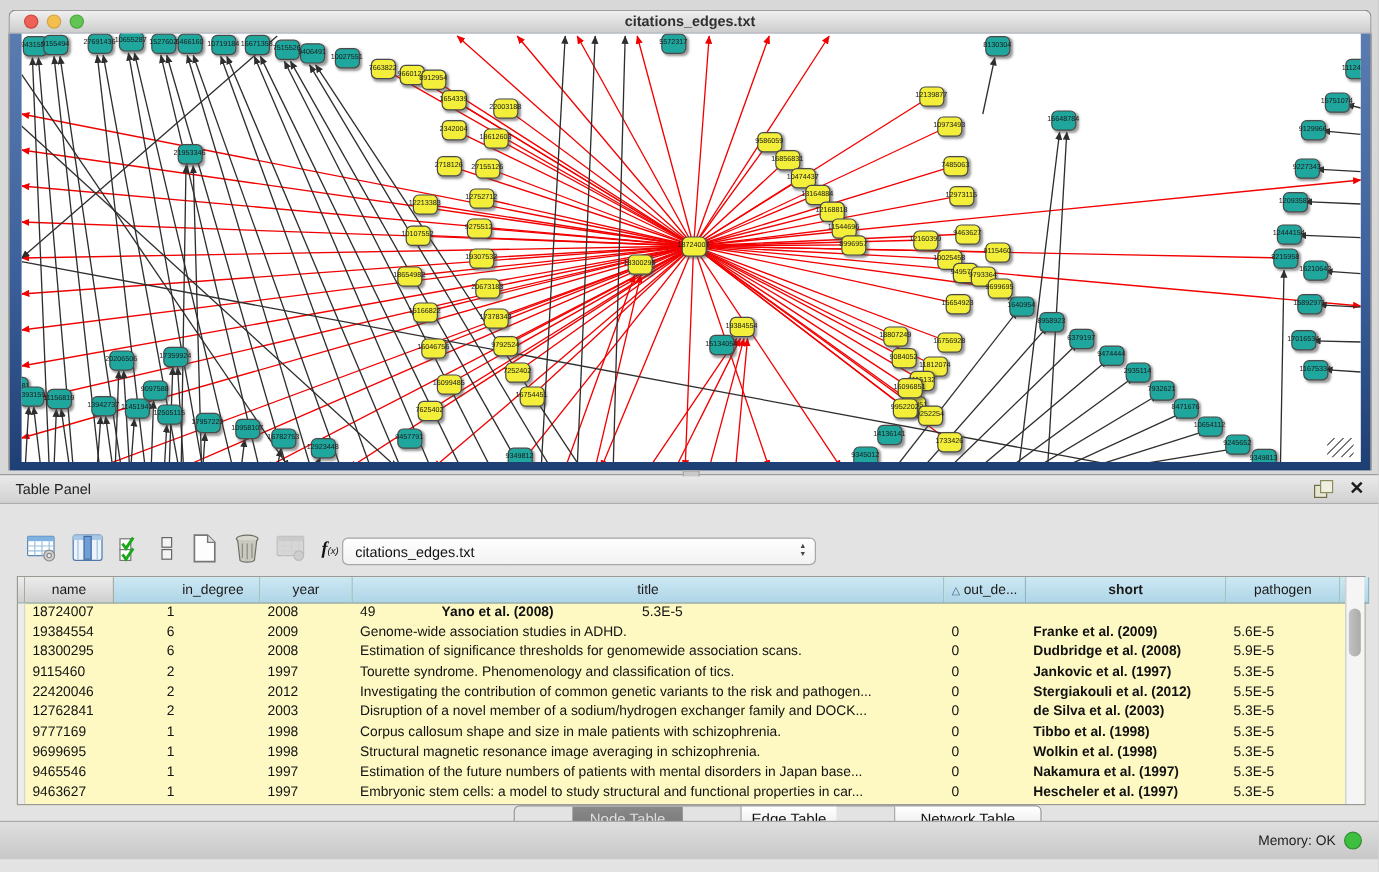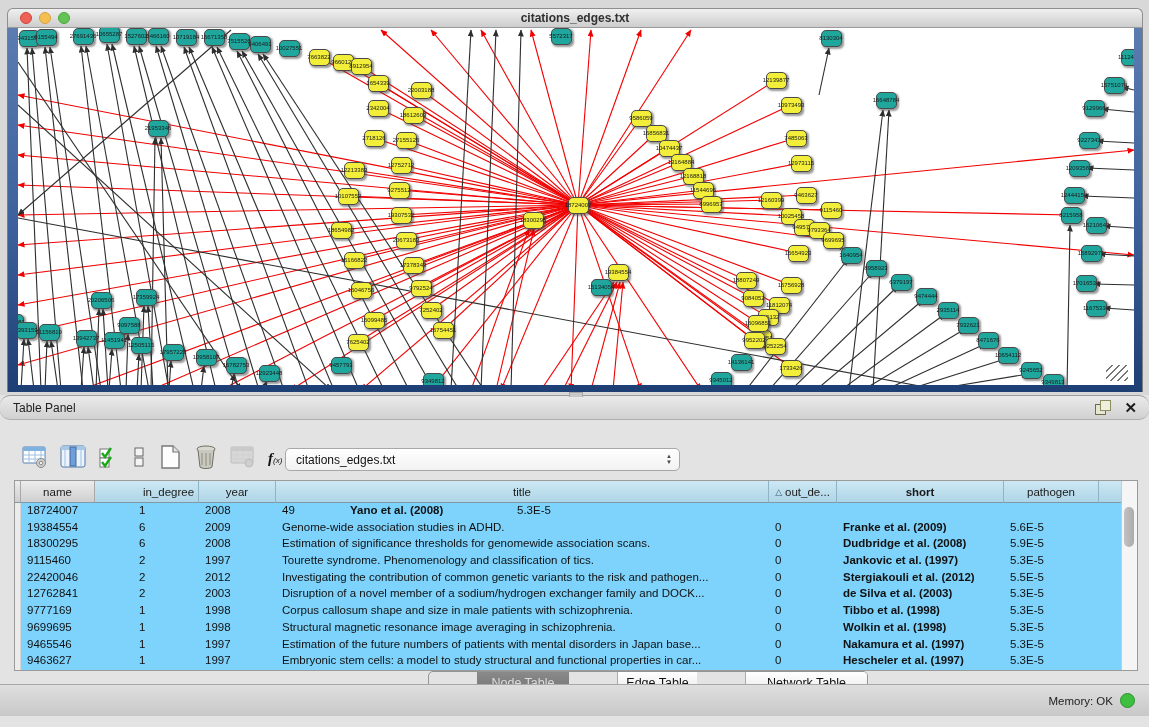--- a/index.html
+++ b/index.html
@@ -20,49 +20,49 @@
   #edge-svg{position:absolute;left:0;top:0;display:block;}
   .node{position:absolute;width:21px;height:17px;border:1px solid #4a4a4a;border-radius:5px;box-shadow:1.5px 1.5px 2px rgba(70,70,70,.55);box-sizing:border-box;}
   .node.t{background:#1fa69d;}
   .node.y{background:#f2ee39;}
   .node span{position:absolute;left:50%;top:50%;transform:translate(-50%,-50%);font-size:6px;color:#1c1c1c;white-space:nowrap;pointer-events:none;}
   .grip{position:absolute;right:6px;bottom:4px;width:22px;height:16px;background:repeating-linear-gradient(135deg,transparent 0 4px,#555 4px 5px);opacity:.8;}
 
   
   .table-panel{position:absolute;left:0;top:395px;width:1149px;height:332px;background:#e3e3e3;}
   .split-handle{position:absolute;left:569px;top:-4px;width:12px;height:4px;background:#c9c9c9;border:1px solid #a5a5a5;border-bottom:none;}
-  .panel-header{position:absolute;top:0;left:0;right:0;height:25px;background:linear-gradient(#eaeaea,#d1d1d1);border-top:1px solid #9c9c9c;border-bottom:1px solid #aeaeae;box-sizing:border-box;border-radius:10px;}
+  .panel-header{position:absolute;top:0;left:0;right:0;height:25px;background:linear-gradient(#eaeaea,#d1d1d1);border-top:1px solid #9c9c9c;border-bottom:1px solid #aeaeae;box-sizing:border-box;}
   .panel-title{position:absolute;left:13px;top:5px;font-size:12px;color:#222;}
   .panel-icons{position:absolute;right:12px;top:4px;display:flex;gap:14px;align-items:center;}
   .float-ic{position:relative;width:15px;height:15px;}
   .float-ic .sq1{position:absolute;left:0;top:4px;width:9px;height:9px;border:1px solid #6d6d45;background:#e6e6d2;}
   .float-ic .sq2{position:absolute;left:5px;top:0;width:9px;height:9px;border:1px solid #8b8b5e;background:#efefdf;}
   .close-ic{font-size:15px;font-weight:bold;color:#1c1c1c;line-height:15px;}
 
   .toolbar{position:absolute;left:22px;top:48px;height:30px;display:flex;align-items:center;gap:12px;}
   .tbtn{border:none;background:transparent;padding:0;display:flex;align-items:center;justify-content:center;height:28px;}
   .tbtn.disabled{opacity:.45;}
   .fx{font-size:13px;color:#111;}
   .fx i{font-family:"Liberation Serif",serif;font-weight:bold;font-size:15px;}
   .fx small{font-size:8px;font-style:italic;}
 
   .table-select{position:absolute;left:285px;top:53px;width:395px;height:23px;background:linear-gradient(#ffffff,#f2f2f2);border:1px solid #a8a8a8;border-radius:5px;box-sizing:border-box;font-size:12px;color:#111;text-align:left;padding:0 22px 0 10px;position:absolute;}
   .table-select .arrows{position:absolute;right:7px;top:4px;display:flex;flex-direction:column;line-height:6px;font-size:6px;color:#444;}
 
-  .dtable{position:absolute;left:14px;top:85px;width:1124px;height:191px;background:#7dd3fc;border:1px solid #9a9a9a;box-sizing:border-box;}
+  .dtable{position:absolute;left:14px;top:85px;width:1124px;height:191px;background:#fef9c3;border:1px solid #9a9a9a;box-sizing:border-box;}
   .hrow{display:flex;height:22px;}
   .hcell{box-sizing:border-box;background:linear-gradient(#cde8f3,#aed5e7);border-right:1px solid #8fb4c6;border-bottom:1px solid #7e9aa8;font-size:11.5px;color:#1a1a1a;display:flex;align-items:center;justify-content:center;overflow:hidden;white-space:nowrap;}
   .hcell.gray{background:linear-gradient(#ececec,#cfcfcf);border-right:1px solid #a8a8a8;}
   .hcell .sortglyph{font-size:9px;color:#3e5f7d;margin-right:3px;}
   .trow{display:flex;height:16.7px;font-size:11.5px;color:#111;}
   .tcell{box-sizing:border-box;padding:1px 4px 0 6px;overflow:hidden;white-space:nowrap;text-overflow:ellipsis;}
   .tcell.gutter{padding:0;background:#ececec;border-right:1px solid #d5d5d5;}
   .cg{width:6px;flex:none;}
   .c0{width:74px;flex:none;}
-  .c1{width:104px;flex:none;padding-left:44px;}
+  .c1{width:122px;flex:none;padding-left:44px;}
   .c2{width:77px;flex:none;}
   .c3{width:493px;flex:none;}
   .c4{width:68px;flex:none;}
   .c5{width:167px;flex:none;font-weight:bold;}
   .c6{width:95px;flex:none;}
   .c7{width:24px;flex:none;}
   .vscroll{position:absolute;right:0;top:0;bottom:0;width:15px;background:#f5f5f5;border-left:1px solid #c9c9c9;}
   .vthumb{position:absolute;left:2px;top:26px;width:10px;height:40px;background:linear-gradient(90deg,#c2c2c2,#ababab);border-radius:6px;}
 
   .tabs-row{position:absolute;left:0;top:274px;width:1149px;height:26px;}

